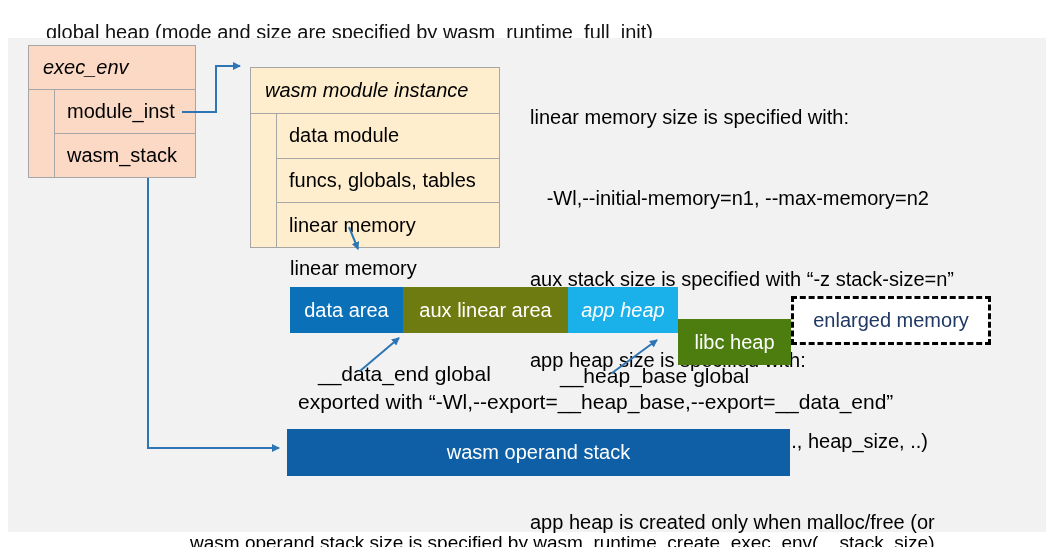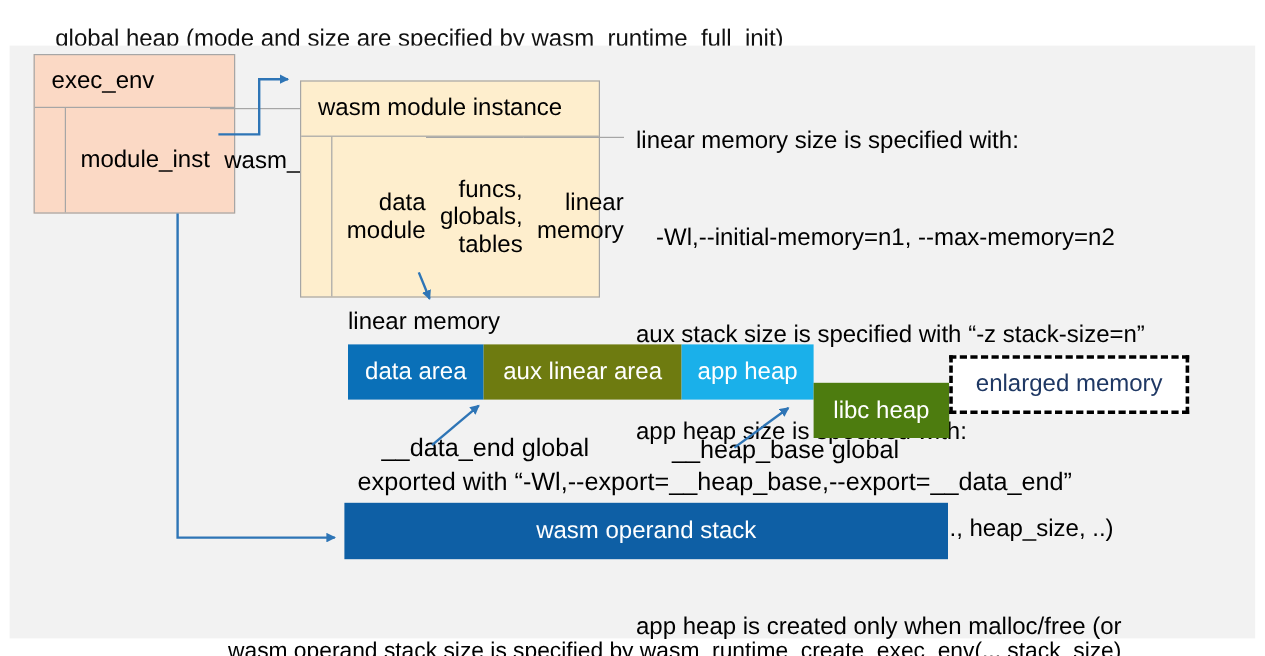--- a/index.html
+++ b/index.html
@@ -33,27 +33,27 @@
     font-size:20px;
   }
   .exec-box{ left:28px; top:45px; width:168px; height:133px; background:#fbd9c5; }
   .mod-box{  left:250px; top:44px; width:250px; height:181px; background:#feeecd;margin-top:23px; }
   .box-header{
     height:44px; flex:0 0 44px;
     display:flex; align-items:center;
     padding-left:14px;
     border-bottom:1px solid #a6a6a6;
     box-sizing:border-box;
+    font-style:italic;
   }
   .mod-box .box-header{ height:46px; flex:0 0 46px; }
   .box-rows{
-    flex:1; display:flex; flex-direction:row;
+    flex:1; display:flex; flex-direction:column;
     margin-left:25px;
     border-left:1px solid #a6a6a6;
-    text-align:right;
   }
   .box-row{
     flex:1; display:flex; align-items:center;
     padding-left:12px;
   }
   .box-row + .box-row{ border-top:1px solid #a6a6a6; }
 
   
   .notes{
     position:absolute; left:530px; top:50px;
@@ -67,35 +67,35 @@
     font-size:20px;
   }
   .seg{
     position:absolute; top:287px; height:46px;
     display:flex; align-items:center; justify-content:center;
     color:#fff; font-size:20px;
     box-sizing:border-box;
   }
   .seg-data{ left:290px; width:113px; background:#0a70b8; }
   .seg-aux{  left:403px; width:165px; background:#6e7b10; }
-  .seg-app{  left:568px; width:110px; background:#1ab0ea; }
+  .seg-app{  left:568px; width:110px; background:#1ab0ea;font-style:italic; }
   .seg-libc{ left:678px; width:113px; background:#4d7c0f;margin-top:32px; }
   .seg-enlarged{
     left:791px; width:200px; top:296px; height:49px;
     background:#ffffff; color:#1f3864;
     border:3px dashed #000;
   }
 
   .ann{ position:absolute; font-size:21px; }
   .ann-data-end{ left:318px; top:362px; }
   .ann-heap-base{ left:560px; top:364px; }
   .ann-exported{ left:298px; top:390px; white-space:pre;text-align:center; }
 
   .stack-bar{
-    position:absolute; left:287px; top:419px;
+    position:absolute; left:287px; top:429px;
     width:503px; height:47px;
     background:#0e5fa5; color:#fff;
     display:flex; align-items:center; justify-content:center;
     font-size:20px;
   }
 
   .footer{
     position:absolute; left:190px; top:478px;
     font-size:19px; line-height:26px;
     white-space:pre;

